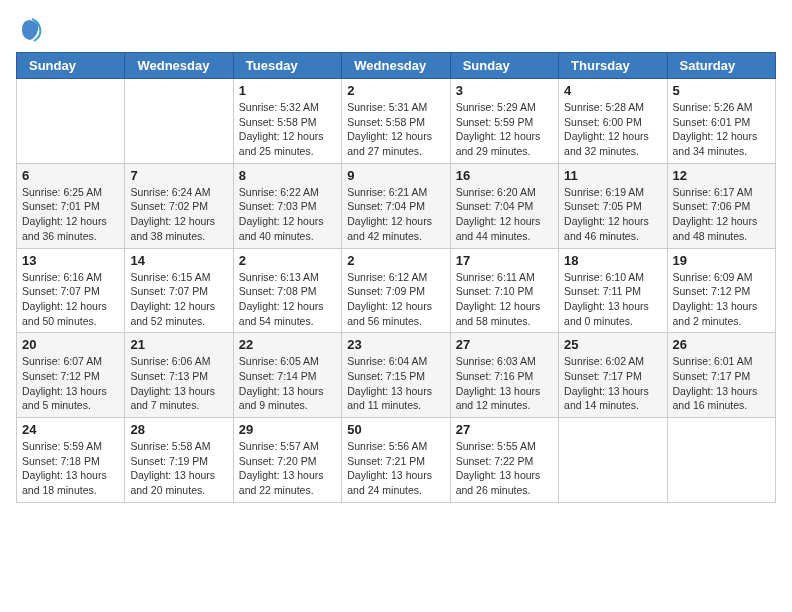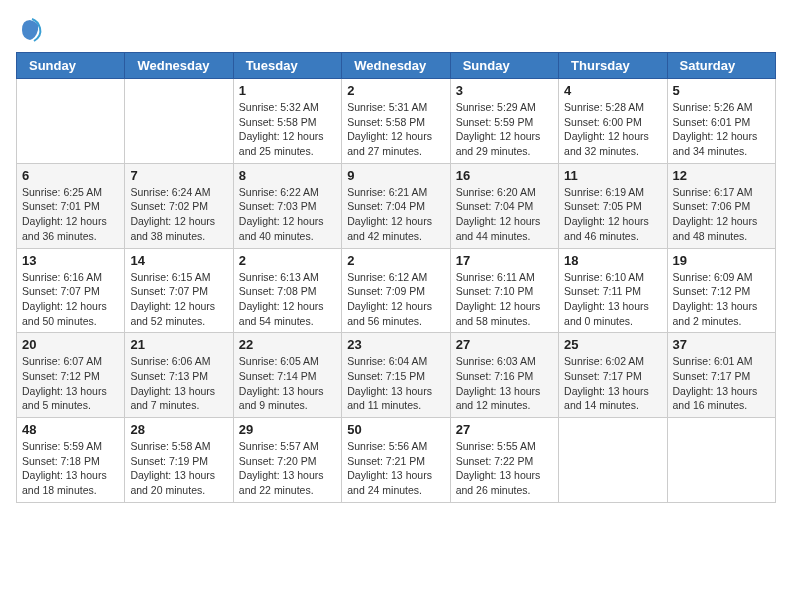--- a/index.html
+++ b/index.html
@@ -221,27 +221,27 @@
         </td>
         <td>
           <span class="day-num">27</span>
           <div class="day-detail">Sunrise: 6:03 AM<br>Sunset: 7:16 PM<br>Daylight: 13 hours<br>and 12 minutes.</div>
         </td>
         <td>
           <span class="day-num">25</span>
           <div class="day-detail">Sunrise: 6:02 AM<br>Sunset: 7:17 PM<br>Daylight: 13 hours<br>and 14 minutes.</div>
         </td>
         <td>
-          <span class="day-num">37</span>
+          <span class="day-num">26</span>
           <div class="day-detail">Sunrise: 6:01 AM<br>Sunset: 7:17 PM<br>Daylight: 13 hours<br>and 16 minutes.</div>
         </td>
       </tr>
       <tr>
         <td>
-          <span class="day-num">48</span>
+          <span class="day-num">24</span>
           <div class="day-detail">Sunrise: 5:59 AM<br>Sunset: 7:18 PM<br>Daylight: 13 hours<br>and 18 minutes.</div>
         </td>
         <td>
           <span class="day-num">28</span>
           <div class="day-detail">Sunrise: 5:58 AM<br>Sunset: 7:19 PM<br>Daylight: 13 hours<br>and 20 minutes.</div>
         </td>
         <td>
           <span class="day-num">29</span>
           <div class="day-detail">Sunrise: 5:57 AM<br>Sunset: 7:20 PM<br>Daylight: 13 hours<br>and 22 minutes.</div>
         </td>

